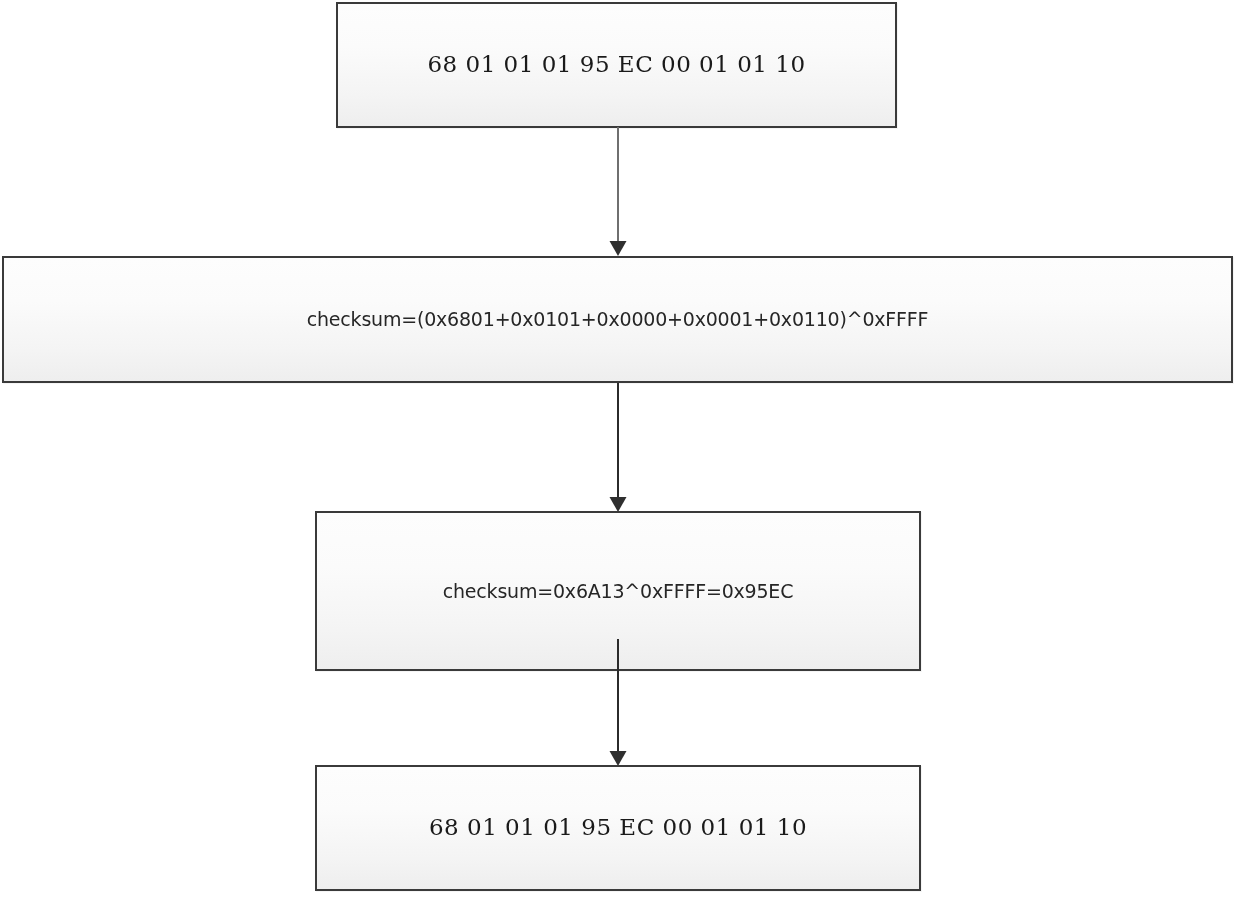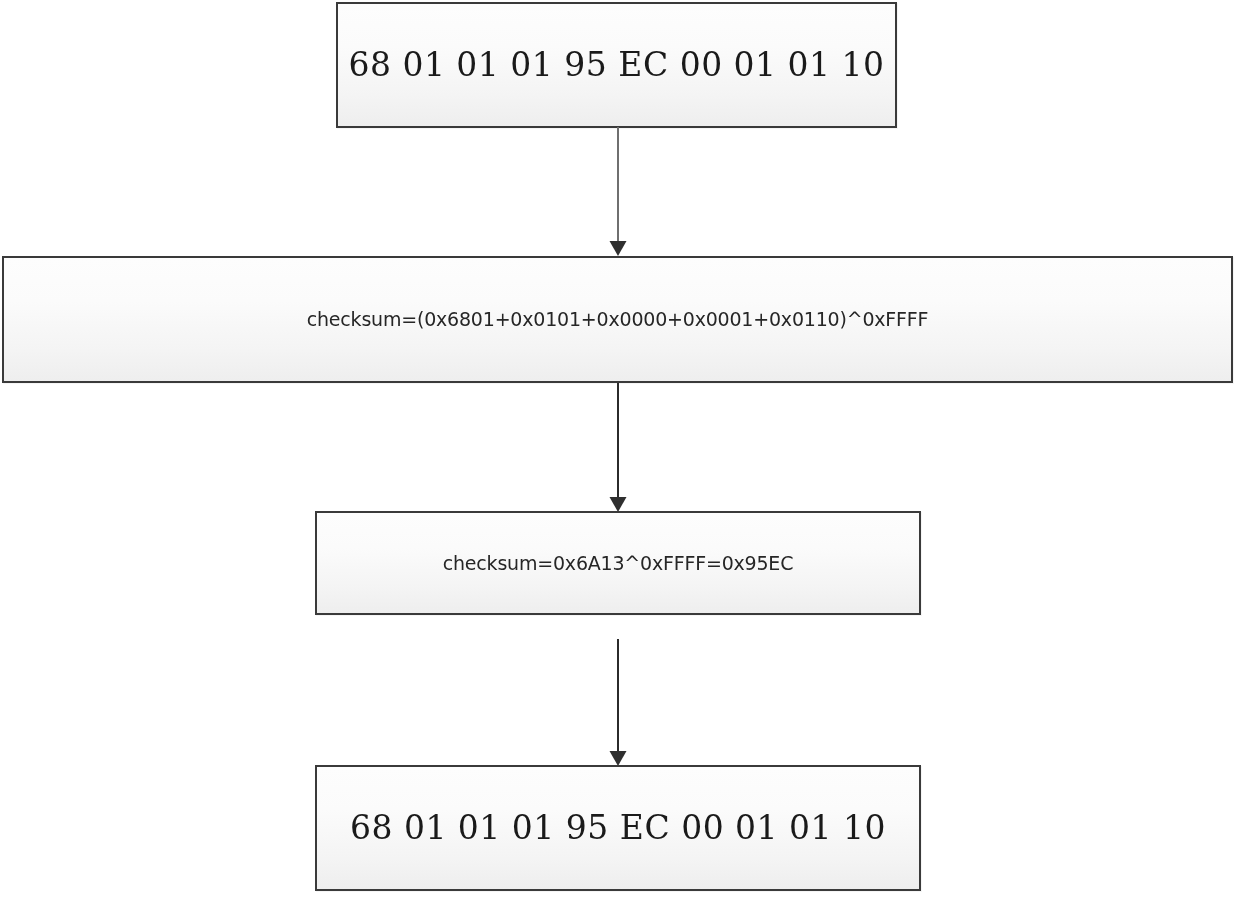--- a/index.html
+++ b/index.html
@@ -48,32 +48,32 @@
   #node-checksum-formula {
     left: 2px;
     top: 256px;
     width: 1231px;
     height: 127px;
   }
   #node-checksum-result {
     left: 315px;
     top: 511px;
     width: 606px;
-    height: 104px;
+    height: 160px;
   }
   #node-packet-out {
     left: 315px;
     top: 765px;
     width: 606px;
     height: 126px;
   }
   
   .hex-text {
     font-family: "DejaVu Serif", serif;
-    font-size: 33px;
+    font-size: 23px;
     letter-spacing: 0.5px;
     color: #1a1a1a;
   }
   .formula-text {
     font-family: "DejaVu Sans", sans-serif;
     font-size: 19px;
     letter-spacing: -0.2px;
     color: #262626;
   }
   

